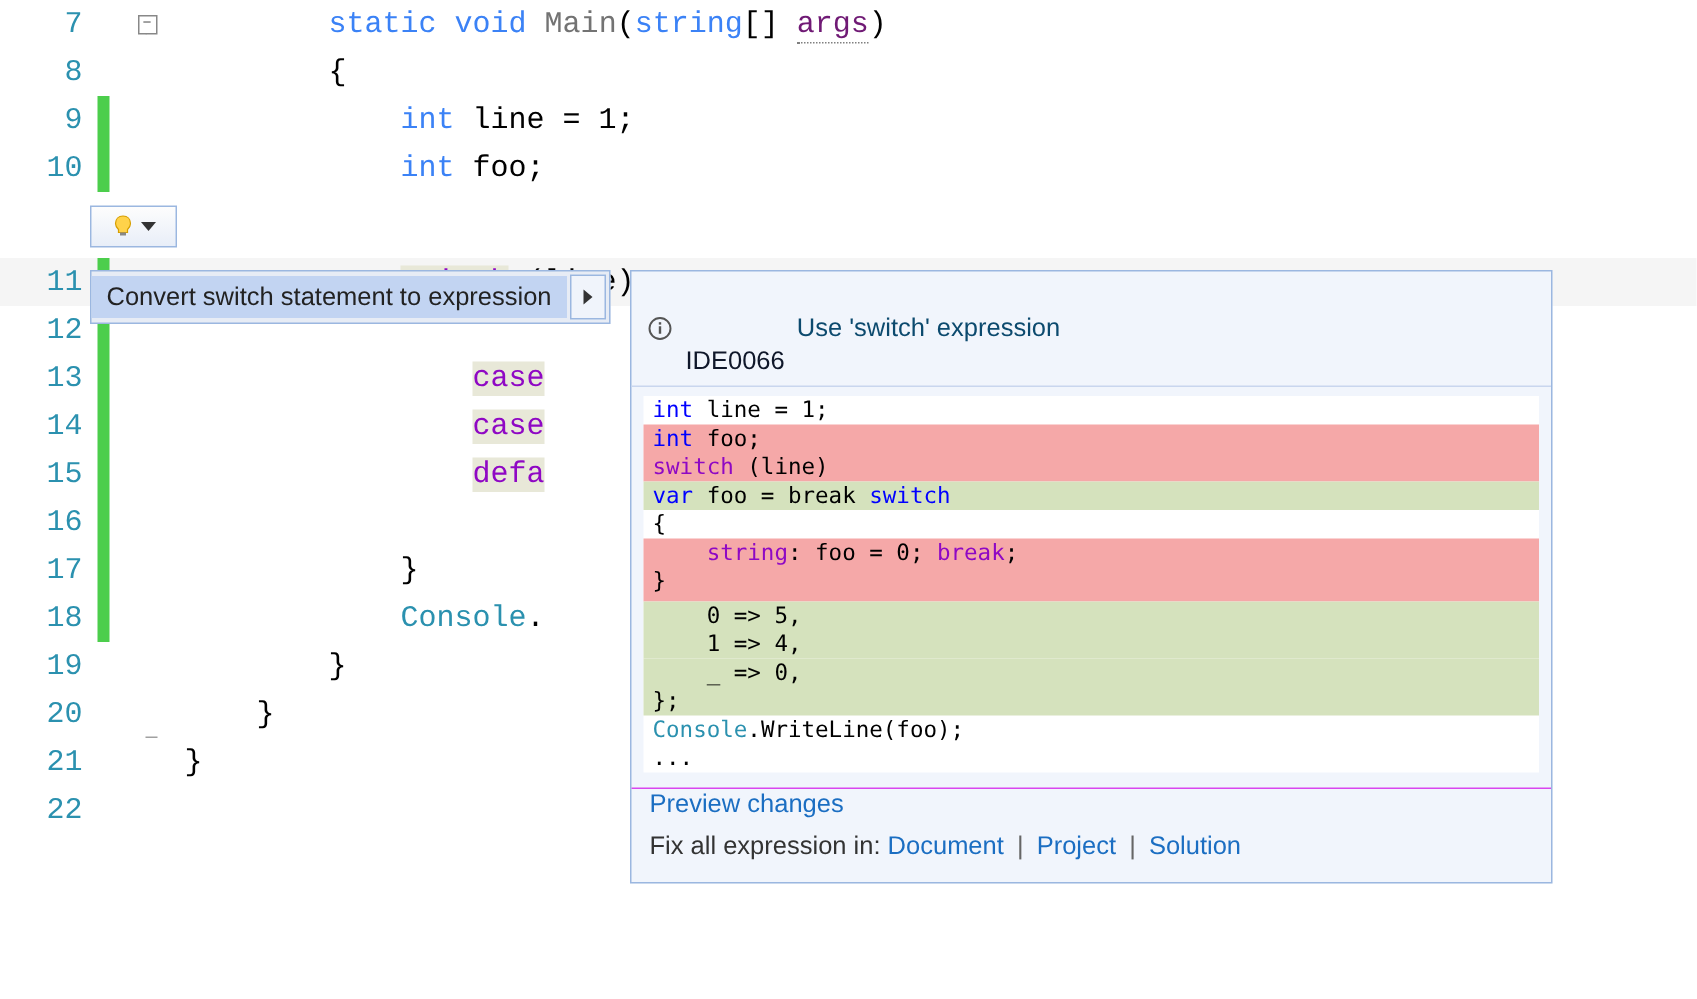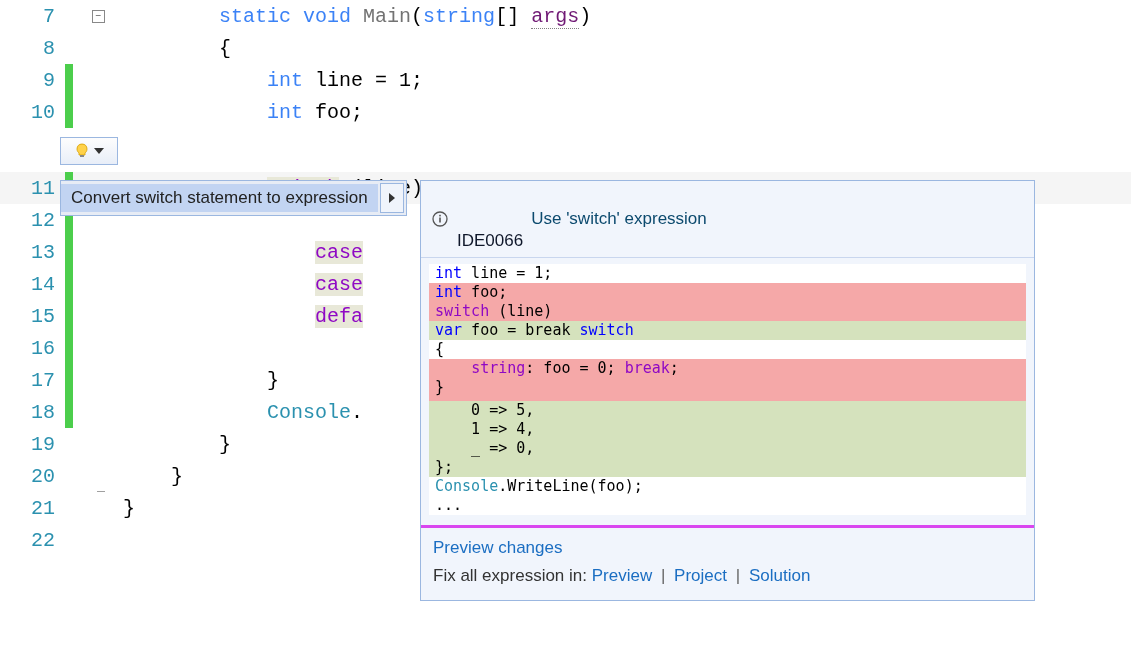--- a/index.html
+++ b/index.html
@@ -188,22 +188,22 @@
     padding: 0 6px;
   }
   .diff-del { background: #f5a8a8; }
   .diff-add { background: #d5e2bd; }
   .d-kw { color: #0000ff; }
   .d-kwpurple { color: #8f08c4; }
   .d-method { color: #000000; }
   .d-type { color: #2b91af; }
 
   .preview-footer {
-    border-top: 3px solid #d946ef;
-    padding: 10px 12px 14px 12px;
+    border-top: 1px solid #d946ef;
+    padding: 0 12px 14px 12px;
     font-size: 17px;
     color: #333;
   }
   .link { color: #1b6ec2; cursor: pointer; }
   .sep { color: #666; margin: 0 4px; }
   .footer-line1 { margin-bottom: 8px; }
 </style>
 </head>
 <body>
 
@@ -400,20 +400,20 @@
     <div class="diff-line diff-add">};</div>
     <div class="diff-line"><span class="d-type">Console</span><span>.</span><span class="d-method">WriteLine</span><span>(foo);</span></div>
     <div class="diff-line">...</div>
   </div>
 
   <div class="preview-footer">
     <div class="footer-line1">
       <span class="link">Preview changes</span>
     </div>
     <div>
-      <span>Fix all expression in: </span><span class="link">Preview</span>
+      <span>Fix all expression in: </span><span class="link">Document</span>
       <span class="sep">|</span>
       <span class="link">Project</span>
       <span class="sep">|</span>
       <span class="link">Solution</span>
     </div>
   </div>
 </div>
 
 </body></html>

